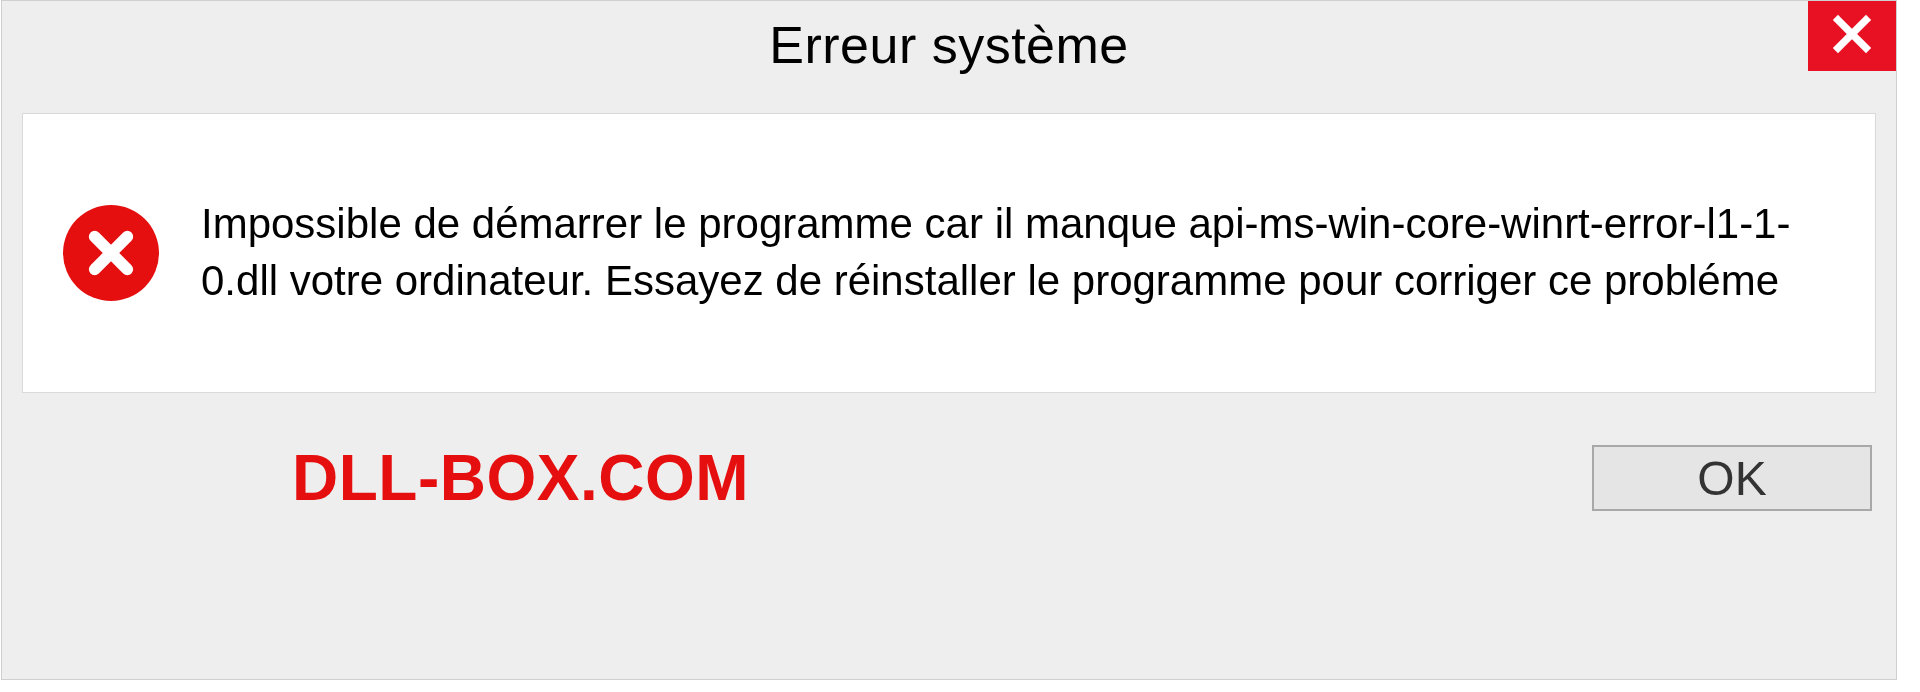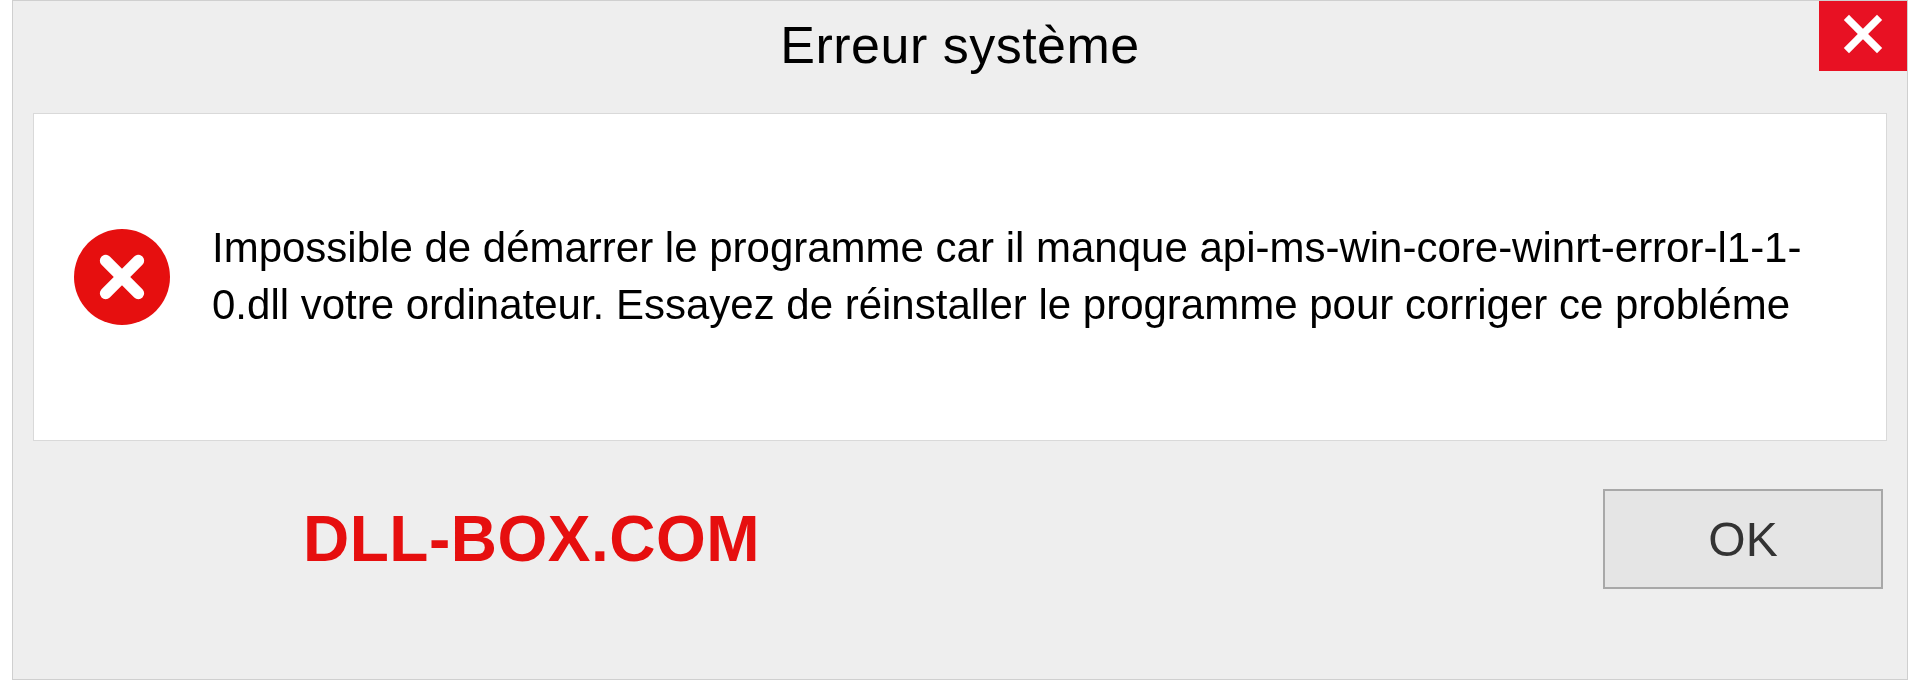--- a/index.html
+++ b/index.html
@@ -9,21 +9,21 @@
     }
     body {
       font-family: "Segoe UI", Tahoma, Arial, sans-serif;
       background: #ffffff;
       width: 1920px;
       height: 692px;
       position: relative;
     }
     .dialog {
       position: absolute;
-      left: 12px;
+      left: 1px;
       top: 0px;
       width: 1896px;
       height: 680px;
       background: #eeeeee;
       border: 1px solid #cfcfcf;
     }
     .titlebar {
       display: flex;
       align-items: flex-start;
       justify-content: space-between;
@@ -54,21 +54,21 @@
       cursor: pointer;
     }
     .close-btn svg {
       width: 42px;
       height: 42px;
     }
     .message-box {
       margin: 0 20px;
       background: #ffffff;
       border: 1px solid #d9d9d9;
-      height: 328px;
+      height: 280px;
       display: flex;
       align-items: center;
       padding: 0 28px 0 28px;
     }
     .error-icon-wrap {
       flex: 0 0 auto;
       margin-right: 42px;
       margin-left: 12px;
     }
     .error-circle {
@@ -104,21 +104,21 @@
     .watermark {
       font-size: 64px;
       font-weight: 800;
       color: #e60f0f;
       letter-spacing: 0.5px;
       margin-left: 270px;
       font-family: Arial, "Segoe UI", sans-serif;
     }
     .ok-btn {
       width: 280px;
-      height: 100px;
+      height: 66px;
       background: #e5e5e5;
       border: 2px solid #a8a8a8;
       display: flex;
       align-items: center;
       justify-content: center;
       font-size: 48px;
       color: #333333;
       cursor: pointer;
       margin-right: 4px;
     }

